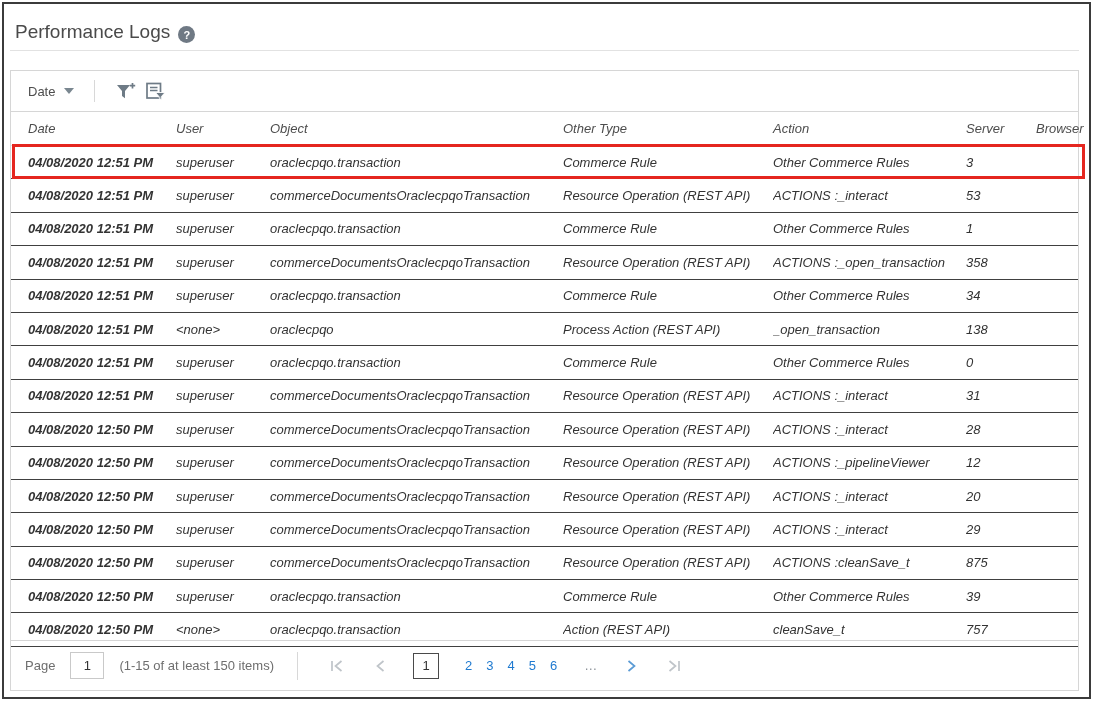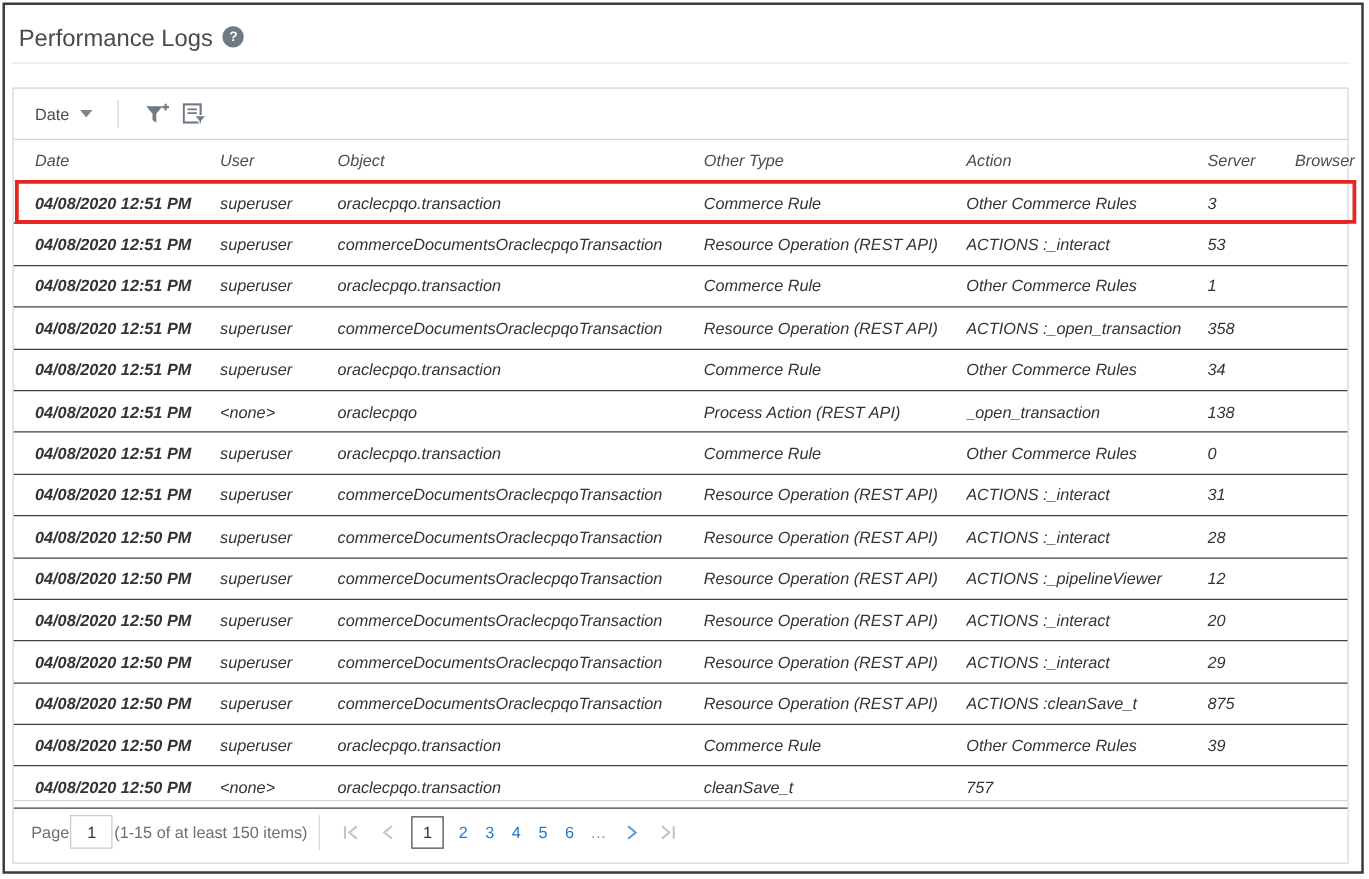--- a/index.html
+++ b/index.html
@@ -1,17 +1,17 @@
 <!DOCTYPE html>
 <html><head>
 <meta charset="utf-8">
 <style>
   html,body{margin:0;padding:0;background:#fff;font-family:"Liberation Sans",sans-serif;}
   .window{position:relative;width:1089px;height:697px;margin:2px;border:2px solid #3b3b3b;background:#fff;box-sizing:border-box;}
-  .page-title{position:absolute;left:11px;top:17px;font-size:19px;color:#4a4a4a;display:flex;align-items:flex-start;gap:8px;}
+  .page-title{position:absolute;left:11px;top:17px;font-size:19px;color:#4a4a4a;display:flex;align-items:flex-end;gap:8px;}
   .help-icon{display:inline-flex;width:17px;height:17px;border-radius:50%;background:#6f7984;color:#fff;
     font-size:11px;font-weight:bold;align-items:center;justify-content:center;cursor:pointer;}
   .title-rule{position:absolute;left:6px;right:10px;top:46px;height:0;border-top:1px solid #e2e2e2;}
   .panel{position:absolute;left:6px;top:66px;right:10px;bottom:6px;border:1px solid #d6d6d6;background:#fff;}
 
   
   .toolbar{height:40px;display:flex;align-items:center;padding-left:17px;border-bottom:1px solid #d6d6d6;}
   .view-btn{display:flex;align-items:center;gap:9px;font-size:13px;color:#4d4d4d;cursor:pointer;}
   .tb-divider{width:1px;height:22px;background:#d8d8d8;margin:0 16px 0 20px;}
   .icon-btn{display:flex;align-items:center;justify-content:center;width:30px;height:26px;cursor:pointer;}
@@ -20,21 +20,21 @@
   .grid-row{display:grid;grid-template-columns:165px 94px 293px 210px 193px 70px 1fr;align-items:center;font-style:italic;}
   .thead{height:33px;font-size:13px;color:#4d4d4d;border-bottom:1px solid #e4e4e4;}
   .thead .cell-date{padding-left:17px;}
   .trow{position:relative;height:33.4px;font-size:13px;color:#333;border-bottom:1px solid #404040;box-sizing:border-box;}
   .trow .cell{overflow:hidden;white-space:nowrap;}
   .trow .cell-date{padding-left:17px;font-weight:bold;}
   .ring{position:absolute;left:1px;right:-7px;top:-2px;bottom:-1px;border:3px solid #e5261f;pointer-events:none;z-index:5;}
 
   
   .pagebar{position:absolute;left:0;right:0;bottom:0;height:49px;border-top:1px solid #d6d6d6;display:flex;align-items:center;
-    padding-left:14px;font-size:13px;color:#6e6e6e;gap:1px;}
+    padding-left:14px;font-size:13px;color:#6e6e6e;gap:15px;}
   .page-input{width:28px;height:23px;border:1px solid #c9c9c9;text-align:center;font-size:13px;color:#333;
     font-family:"Liberation Sans",sans-serif;background:#fff;}
   .pg-divider{width:1px;height:28px;background:#d8d8d8;margin:0 10px 0 8px;}
   .nav-btn{display:flex;align-items:center;justify-content:center;width:22px;height:22px;cursor:pointer;margin:0 3px;}
   .cur-page{display:inline-flex;width:24px;height:24px;border:1px solid #4a4a4a;align-items:center;justify-content:center;
     color:#333;margin:0 4px;cursor:default;}
   .plink{color:#1f7ad0;margin:0 7px;cursor:pointer;}
   .ellipsis{color:#8b9198;margin:0 5px;}
 </style>
 </head>
@@ -208,20 +208,21 @@
           <div class="cell cell-object">oraclecpqo.transaction</div>
           <div class="cell cell-event-type">Commerce Rule</div>
           <div class="cell cell-action">Other Commerce Rules</div>
           <div class="cell cell-server">39</div>
           <div class="cell cell-browser"></div>
         </div>
         <div class="grid-row trow">
           <div class="cell cell-date">04/08/2020 12:50 PM</div>
           <div class="cell cell-user">&lt;none&gt;</div>
           <div class="cell cell-object">oraclecpqo.transaction</div>
+          <div class="cell cell-event-type">Action (REST API)</div>
           <div class="cell cell-action">cleanSave_t</div>
           <div class="cell cell-server">757</div>
           <div class="cell cell-browser"></div>
         </div>
       </div>
 
     <div class="pagebar">
       <span>Page</span>
       <input class="page-input" value="1" style="">
       <span>(1-15 of at least 150 items)</span>

